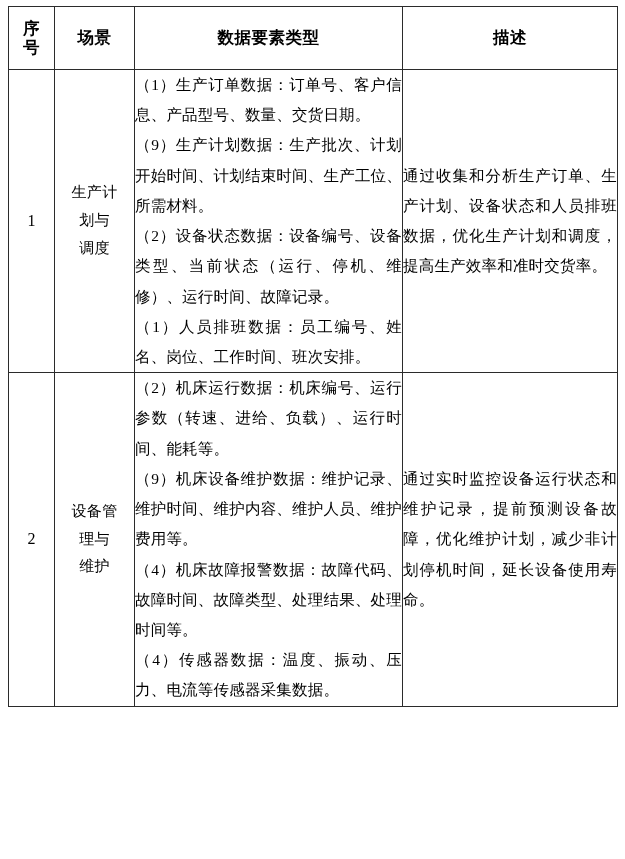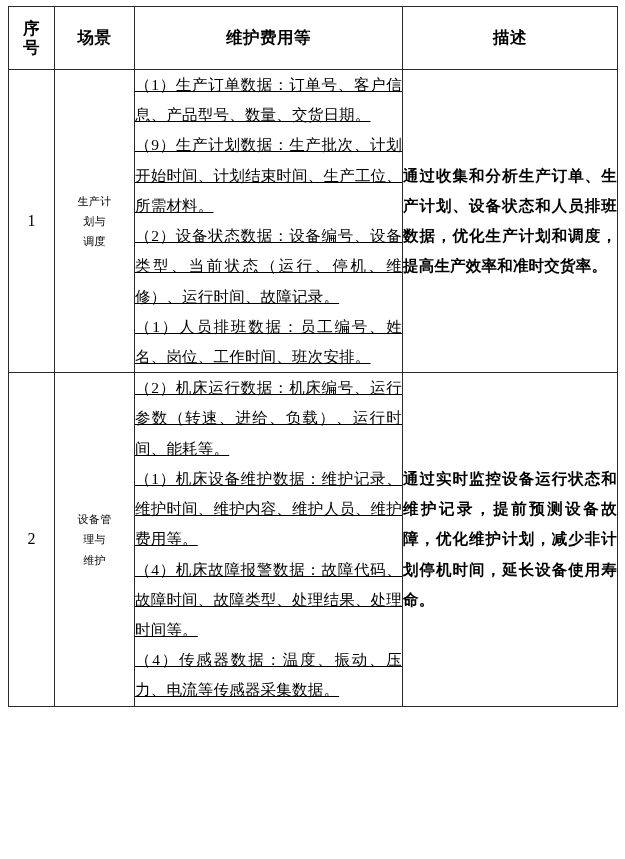--- a/index.html
+++ b/index.html
@@ -51,72 +51,70 @@
     line-height: 1.18;
   }
 
   td.cell-no {
     text-align: center;
     font-size: 16px;
     vertical-align: middle;
   }
   td.cell-scene {
     text-align: center;
-    font-size: 11px;
+    font-size: 15px;
     line-height: 1.85;
     vertical-align: middle;
     letter-spacing: 0.3px;
   }
   td.cell-type, td.cell-desc {
     font-size: 15.5px;
     line-height: 1.95;
     vertical-align: top;
     letter-spacing: 0.2px;
   }
   td.cell-type {
     padding: 7px 7px 7px 9px;
-    text-decoration: underline;
   }
   td.cell-desc {
     padding: 7px 9px 7px 10px;
     vertical-align: middle;
   }
   .para {
     margin: 0;
     text-align: justify;
     text-justify: inter-ideograph;
   }
   .scene-line {
     display: block;
   }
   .desc-body {
     text-align: justify;
     text-justify: inter-ideograph;
-    font-weight: bold;
   }
 </style>
 </head>
 <body>
 
 <div class="page">
   <table class="data-table">
     <colgroup>
       <col class="c-no">
       <col class="c-scene">
       <col class="c-type">
       <col class="c-desc">
     </colgroup>
     <thead>
       <tr>
         <th>
           <span class="hdr-two-line">序</span>
           <span class="hdr-two-line">号</span>
         </th>
         <th>场景</th>
-        <th>维护费用等</th>
+        <th>数据要素类型</th>
         <th>描述</th>
       </tr>
     </thead>
     <tbody>
       <tr>
         <td class="cell-no">1</td>
         <td class="cell-scene">
           <span class="scene-line">生产计</span>
           <span class="scene-line">划与</span>
           <span class="scene-line">调度</span>
@@ -133,21 +131,21 @@
       </tr>
       <tr>
         <td class="cell-no">2</td>
         <td class="cell-scene">
           <span class="scene-line">设备管</span>
           <span class="scene-line">理与</span>
           <span class="scene-line">维护</span>
         </td>
         <td class="cell-type">
           <p class="para">（2）机床运行数据：机床编号、运行参数（转速、进给、负载）、运行时间、能耗等。</p>
-          <p class="para">（1）机床设备维护数据：维护记录、维护时间、维护内容、维护人员、维护费用等。</p>
+          <p class="para">（9）机床设备维护数据：维护记录、维护时间、维护内容、维护人员、维护费用等。</p>
           <p class="para">（4）机床故障报警数据：故障代码、故障时间、故障类型、处理结果、处理时间等。</p>
           <p class="para">（4）传感器数据：温度、振动、压力、电流等传感器采集数据。</p>
         </td>
         <td class="cell-desc">
           <div class="desc-body">通过实时监控设备运行状态和维护记录，提前预测设备故障，优化维护计划，减少非计划停机时间，延长设备使用寿命。</div>
         </td>
       </tr>
     </tbody>
   </table>
 </div>

